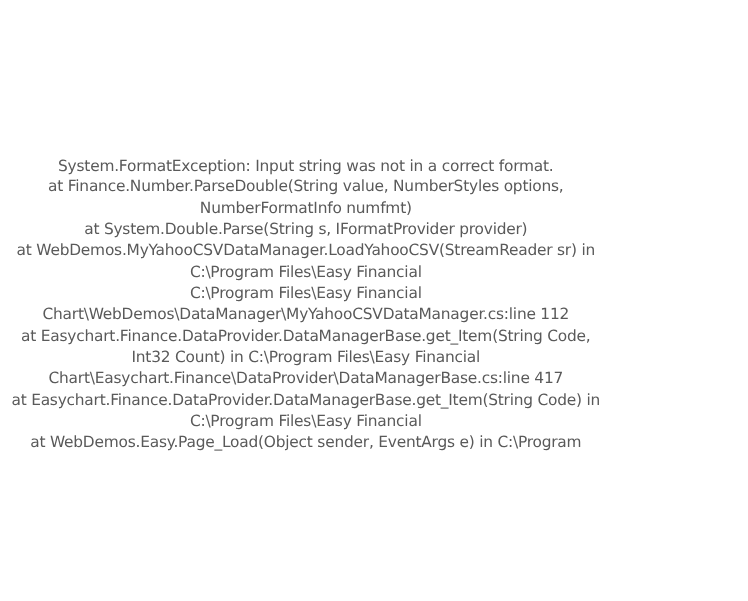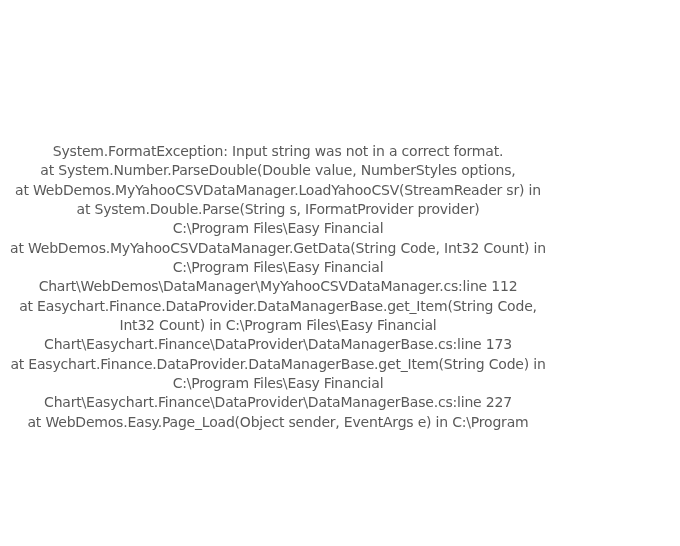--- a/index.html
+++ b/index.html
@@ -37,28 +37,27 @@
   .trace-line {
     white-space: nowrap;
   }
 </style>
 </head>
 <body>
 
 <div class="error-canvas">
   <div class="stack-trace">
     <div class="trace-line">System.FormatException: Input string was not in a correct format.</div>
-    <div class="trace-line">at System.Number.ParseDouble(Double value, NumberStyles options,</div>
+    <div class="trace-line">at Finance.Number.ParseDouble(String value, NumberStyles options,</div>
+    <div class="trace-line">NumberFormatInfo numfmt)</div>
+    <div class="trace-line">at System.Double.Parse(String s, IFormatProvider provider)</div>
     <div class="trace-line">at WebDemos.MyYahooCSVDataManager.LoadYahooCSV(StreamReader sr) in</div>
-    <div class="trace-line">at System.Double.Parse(String s, IFormatProvider provider)</div>
     <div class="trace-line">C:\Program Files\Easy Financial</div>
-    <div class="trace-line">at WebDemos.MyYahooCSVDataManager.GetData(String Code, Int32 Count) in</div>
     <div class="trace-line">C:\Program Files\Easy Financial</div>
     <div class="trace-line">Chart\WebDemos\DataManager\MyYahooCSVDataManager.cs:line 112</div>
     <div class="trace-line">at Easychart.Finance.DataProvider.DataManagerBase.get_Item(String Code,</div>
     <div class="trace-line">Int32 Count) in C:\Program Files\Easy Financial</div>
-    <div class="trace-line">Chart\Easychart.Finance\DataProvider\DataManagerBase.cs:line 173</div>
+    <div class="trace-line">Chart\Easychart.Finance\DataProvider\DataManagerBase.cs:line 417</div>
     <div class="trace-line">at Easychart.Finance.DataProvider.DataManagerBase.get_Item(String Code) in</div>
     <div class="trace-line">C:\Program Files\Easy Financial</div>
-    <div class="trace-line">Chart\Easychart.Finance\DataProvider\DataManagerBase.cs:line 227</div>
     <div class="trace-line">at WebDemos.Easy.Page_Load(Object sender, EventArgs e) in C:\Program</div>
   </div>
 </div>
 
 </body></html>

